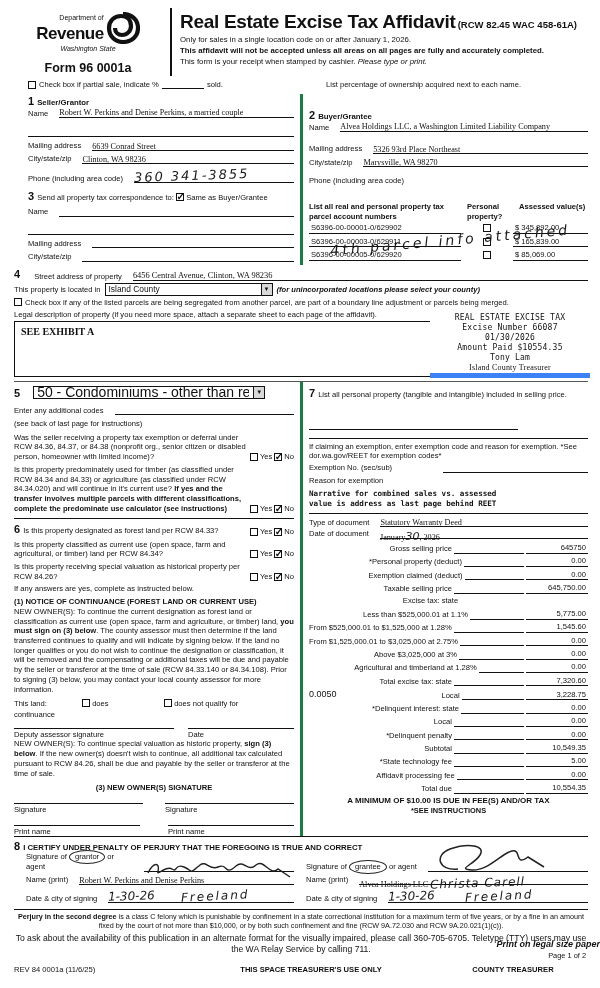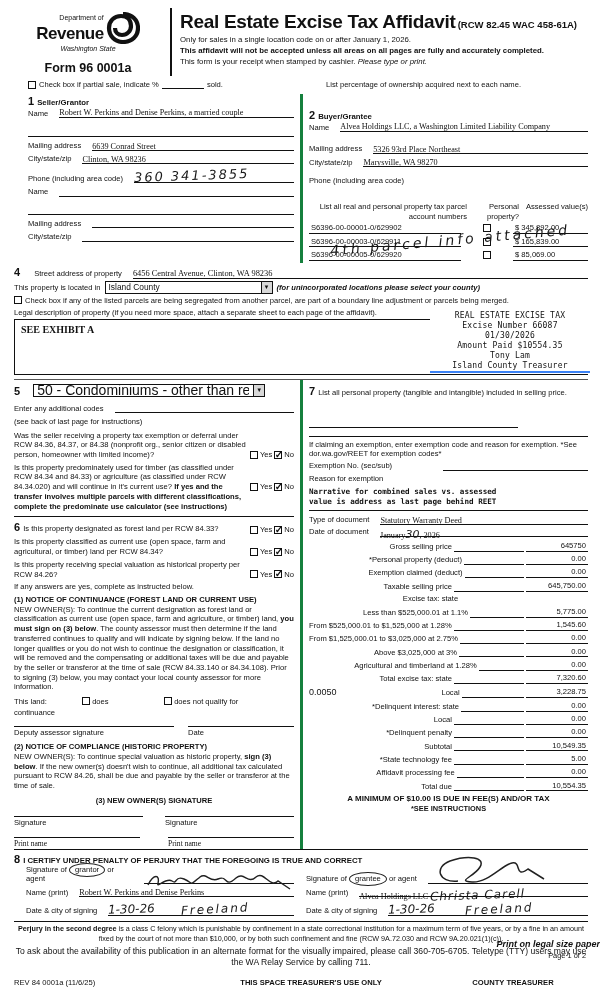--- a/index.html
+++ b/index.html
@@ -40,21 +40,21 @@
   .hand { font-family:"DejaVu Sans", sans-serif; font-style:italic; color:#1a1a1a; display:inline-block; }
 
   .secnum { font-size:11px; font-weight:bold; margin-right:3px; }
   .seclabel { font-weight:bold; font-size:7.8px; }
 
   
   .cols { display:flex; }
   .colL { width:286px; padding-right:6px; }
   .colR { flex:1; border-left:3px solid #15803d; padding-left:6px; }
 
-  .parcel-hdr { display:flex; font-weight:normal; text-align:right; margin:16px 0 2px; }
+  .parcel-hdr { display:flex; font-weight:bold; text-align:left; margin:16px 0 2px; }
   .parcel-row { display:flex; align-items:flex-end; margin-bottom:2.5px; }
 
   .dropdown { display:inline-flex; align-items:center; border:1.6px solid #111; background:#fff; padding:0 0 0 3px; height:13px; }
   .dd-arrow { width:11px; height:11px; border-left:1px solid #111; background:#d8d8d8; display:flex; align-items:center; justify-content:center; font-size:6px; margin-left:4px; }
 
   .legalbox { position:relative; border:1.2px solid #111; border-right:none; height:56px; padding:4px 6px; margin:1px 0 4px; }
   .stamp { position:absolute; right:-2px; top:-10px; width:160px; text-align:center; font-family:"DejaVu Sans Mono", monospace; font-size:8px; line-height:1.25; letter-spacing:0.2px; background:#fff; padding:1px 0; }
 
   .qrow { display:flex; align-items:flex-end; margin-bottom:3px; }
   .qtext { flex:1; padding-right:4px; }
@@ -133,20 +133,25 @@
         </div>
       <div class="frow">
           <span>City/state/zip</span>
           <span class="fill"><span style="font-family:'Liberation Serif',serif; font-size:8.2px;">Clinton, WA 98236</span></span>
         </div>
       <div class="frow" style="height:16px;">
           <span>Phone (including area code)</span>
           <span class="fill" style="height:15px;"><span class="hand" style="font-size:13px; transform:rotate(-2deg); letter-spacing:2px;">360 341-3855</span></span>
         </div>
 
+      <div style="margin-top:6px;">
+        <span class="secnum">3</span><span>Send all property tax correspondence to:</span>
+        <span class="cb chk"></span>
+        <span>Same as Buyer/Grantee</span>
+      </div>
       <div class="frow" style="margin-top:4px;">
           <span>Name</span>
           <span class="fill"></span>
         </div>
       <div class="frow" style="margin-top:9px;">
           <span class="fill"></span>
         </div>
       <div class="frow">
           <span>Mailing address</span>
           <span class="fill"></span>
@@ -222,21 +227,21 @@
   </div>
 
   <div class="legalbox">
     <span class="bold" style="font-family:'Liberation Serif',serif; font-size:10px;">SEE EXHIBIT A</span>
     <div class="stamp">
       <div>REAL ESTATE EXCISE TAX</div>
       <div>Excise Number 66087</div>
       <div>01/30/2026</div>
       <div>Amount Paid $10554.35</div>
       <div>Tony Lam</div>
-      <div style="border-bottom:2px solid #3b82f6;">Island County Treasurer</div>
+      <div style="border-bottom:5px solid #3b82f6;font-family:Liberation Serif, serif;">Island County Treasurer</div>
     </div>
   </div>
 
   <div class="cols" style="border-top:1px solid #555;">
 
     <div class="colL" style="padding-top:4px;">
       <div style="display:flex; align-items:center; gap:10px; margin-bottom:6px;">
         <span class="secnum">5</span>
         <span class="dropdown" style="width:232px;">
           <span style="flex:1; font-size:14px; white-space:nowrap; overflow:hidden;">50 - Condominiums - other than residential cond</span>
@@ -251,21 +256,21 @@
 
       <div class="qrow">
         <span class="qtext">Was the seller receiving a property tax exemption or deferral under RCW 84.36, 84.37, or 84.38 (nonprofit org., senior citizen or disabled person, homeowner with limited income)?</span>
         <span class="yn">
             <span class="cb"></span>
             <span>Yes</span>
             <span class="cb chk"></span>
             <span>No</span>
           </span>
       </div>
-      <div class="qrow" style="margin-bottom:5px;align-items:center;">
+      <div class="qrow" style="margin-bottom:5px;">
         <span class="qtext"><span>Is this property predominately used for timber (as classified under RCW 84.34 and 84.33) or agriculture (as classified under RCW 84.34.020) and will continue in it's current use? </span><span class="bold">If yes and the transfer involves multiple parcels with different classifications, complete the predominate use calculator (see instructions)</span></span>
         <span class="yn">
             <span class="cb"></span>
             <span>Yes</span>
             <span class="cb chk"></span>
             <span>No</span>
           </span>
       </div>
 
       <div style="border-top:1.4px solid #111; padding-top:3px;">
@@ -305,29 +310,28 @@
           <span style="width:76px;"><span class="cb"></span> <span>does</span></span>
           <span><span class="cb"></span> <span>does not qualify for</span></span>
         </div>
         <div style="margin-bottom:8px;">continuance</div>
 
         <div style="display:flex; gap:14px;">
           <span style="width:160px; border-top:1px solid #111; padding-top:1px;">Deputy assessor signature</span>
           <span style="flex:1; border-top:1px solid #111; padding-top:1px;">Date</span>
         </div>
 
-        <div class="bold" style="margin-top:5px;">(2) NOTICE OF COMPLIANCE (HISTORIC PROPERTY)</div>
         <div style="margin-bottom:5px;"><span>NEW OWNER(S): To continue special valuation as historic property, </span><span class="bold">sign (3) below</span><span>. If the new owner(s) doesn't wish to continue, all additional tax calculated pursuant to RCW 84.26, shall be due and payable by the seller or transferor at the time of sale.</span></div>
 
         <div class="bold" style="text-align:center; margin:4px 0 10px;">(3) NEW OWNER(S) SIGNATURE</div>
         <div style="display:flex; gap:22px;">
           <span style="flex:1; border-top:1px solid #111; padding-top:1px;">Signature</span>
           <span style="flex:1; border-top:1px solid #111; padding-top:1px;">Signature</span>
         </div>
-        <div style="display:flex; gap:28px; margin-top:10px;font-family:Liberation Serif, serif;">
+        <div style="display:flex; gap:28px; margin-top:10px;">
           <span style="flex:1; border-top:1px solid #111; padding-top:1px;">Print name</span>
           <span style="flex:1; border-top:1px solid #111; padding-top:1px;">Print name</span>
         </div>
       </div>
     </div>
 
     <div class="colR" style="padding-top:4px;">
       <div><span class="secnum">7</span><span>List all personal property (tangible and intangible) included in selling price.</span></div>
       <div style="height:22px;"></div>
       <div style="border-bottom:1px solid #111; width:75%; height:8px; margin-bottom:8px;"></div>

